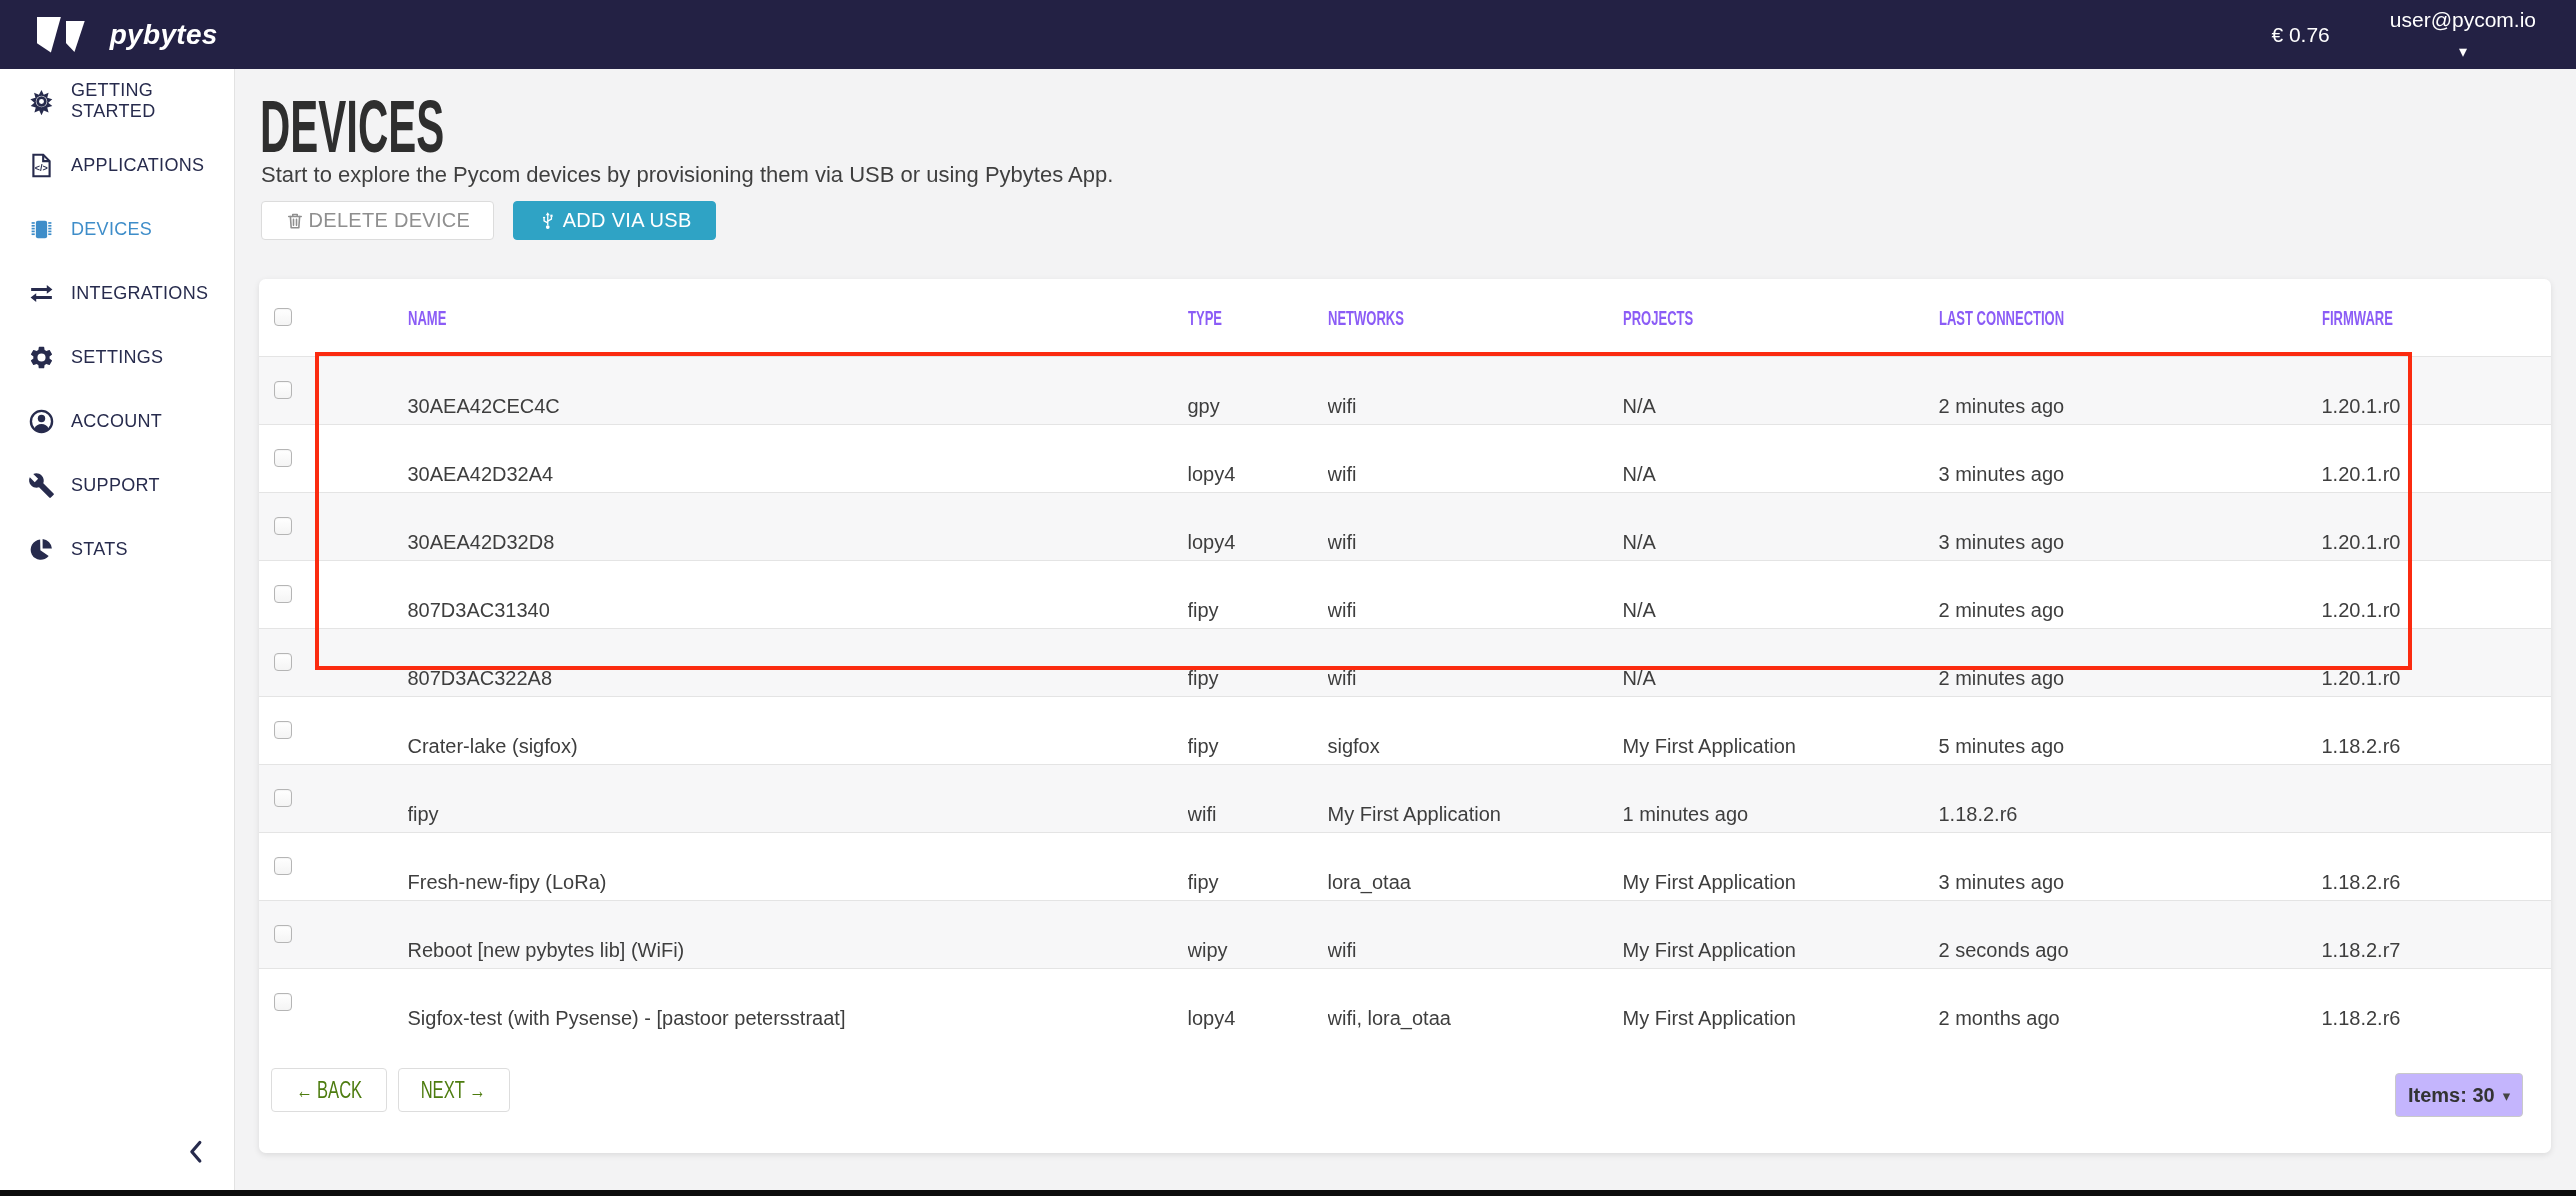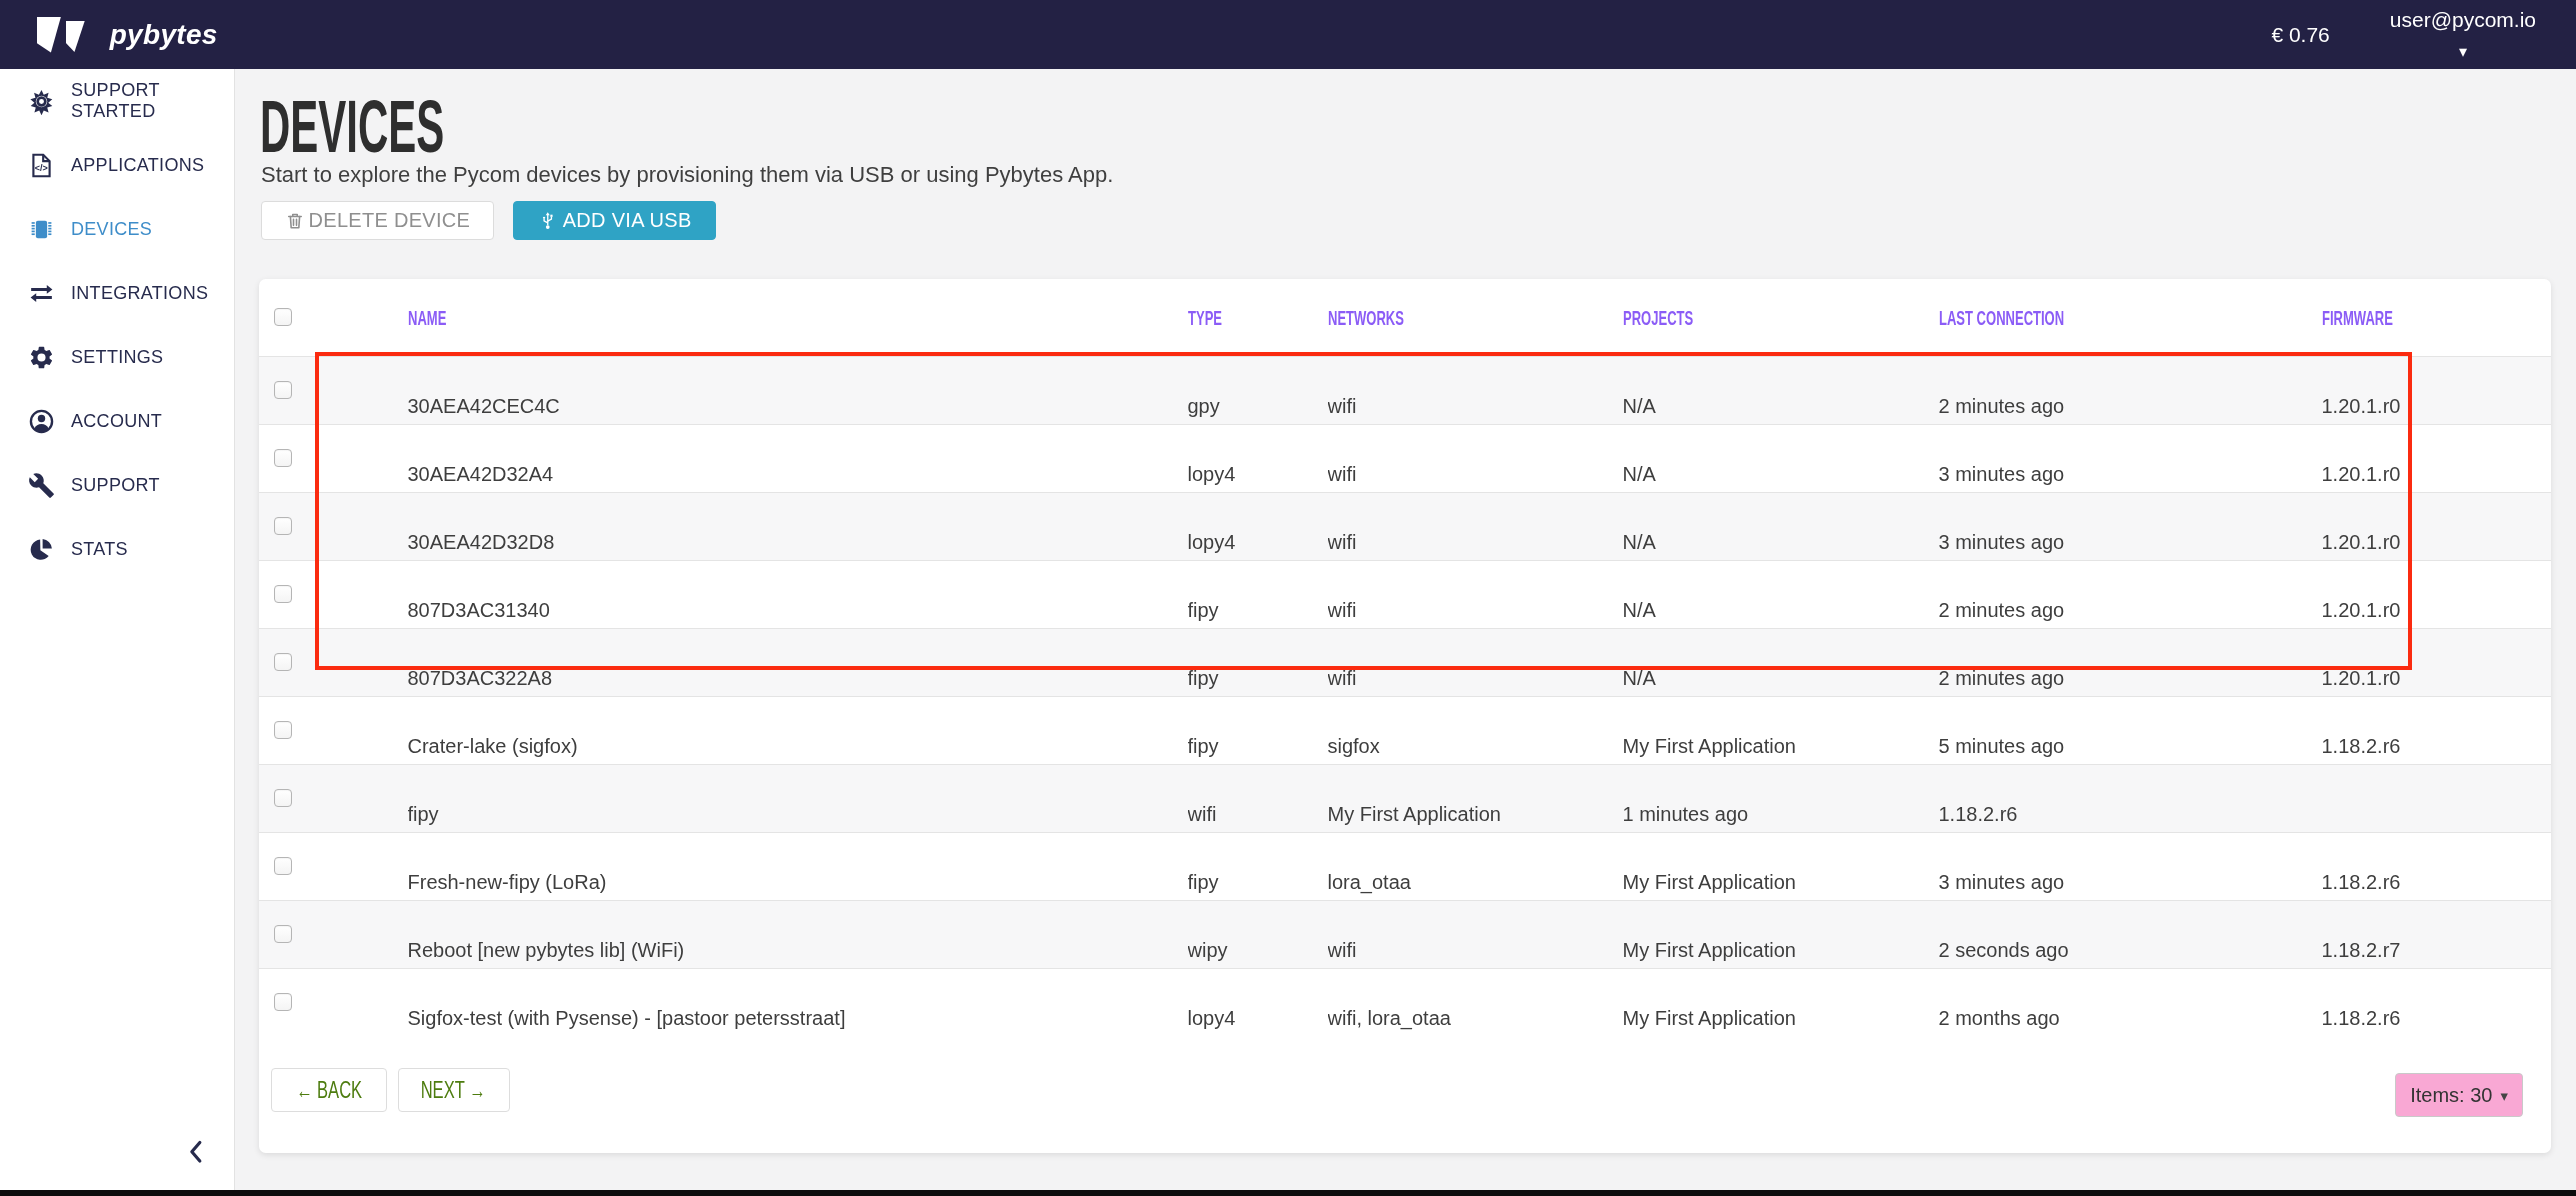--- a/index.html
+++ b/index.html
@@ -61,23 +61,23 @@
   .red-box { position:absolute; left:56px; top:73px; width:2097px; height:318px;
              border:4.7px solid #fb2b10; pointer-events:none; z-index:5; }
 
   
   .pager { position:absolute; left:0; top:762px; width:100%; height:112px; }
   .pg-btn { position:absolute; height:44px; background:#fff; border:1.3px solid #ddd; border-radius:4px;
             color:#4d7c0f; font-size:23px; font-weight:500; cursor:pointer; font-family:inherit;
             display:flex; align-items:center; justify-content:center; }
   .pg-back { left:12.8px; top:27px; width:116px; }
   .pg-next { left:139px; top:27px; width:112px; }
-  .items-btn { position:absolute; right:27.5px; top:32px; width:128px; height:44px; background:#f9a8d4;
+  .items-btn { position:absolute; right:27.5px; top:32px; width:128px; height:44px; background:#c4b5fd;
                border:1.3px solid #c9c9c9; border-radius:4px; color:#333; font-size:20px; cursor:pointer;
-               font-family:inherit; display:flex; align-items:center; justify-content:center; gap:8px; }
+               font-family:inherit; display:flex; align-items:center; justify-content:center; gap:8px;font-weight:bold; }
   .items-btn .caret { font-size:14.8px; color:#444; }
 
   .bottom-edge { position:absolute; left:0; bottom:0; width:2576px; height:6px; background:#0d0d0d; z-index:40; }
 </style>
 </head>
 <body>
 
 <header class="topbar">
   <div class="brand">
     <span class="flag f1"></span>
@@ -94,21 +94,21 @@
 </header>
 
 <aside class="sidebar">
   <nav id="side-nav">
       <div class="side-item">
         <svg viewBox="0 0 24 24">
           <path d="M12 1.8l2 4.1 4.3-1.7-1.2 4.4 4.5 1.5-3.6 2.9 3.6 2.9-4.5 1.5 1.2 4.4-4.3-1.7-2 4.1-2-4.1-4.3 1.7 1.2-4.4-4.5-1.5L5.7 13 2.1 10.1l4.5-1.5-1.2-4.4 4.3 1.7z" fill="currentColor"></path>
           <circle cx="12" cy="12" r="5.1" fill="#fff"></circle>
           <circle cx="12" cy="12" r="3.4" fill="none" stroke="currentColor" stroke-width="2.4"></circle>
         </svg>
-        <span class="side-label">SUPPORT STARTED</span>
+        <span class="side-label">GETTING STARTED</span>
       </div>
       <div class="side-item">
         <svg viewBox="0 0 24 24">
           <path d="M4.8 2.4h8.7l5.7 5.7v13.5H4.8z" fill="none" stroke="currentColor" stroke-width="1.9"></path>
           <path d="M13.5 2.4v5.7h5.7" fill="none" stroke="currentColor" stroke-width="1.9"></path>
           <text x="5.9" y="17.2" font-size="8" font-weight="bold" fill="currentColor">&lt;/&gt;</text>
         </svg>
         <span class="side-label">APPLICATIONS</span>
       </div>
       <div class="side-item active">

